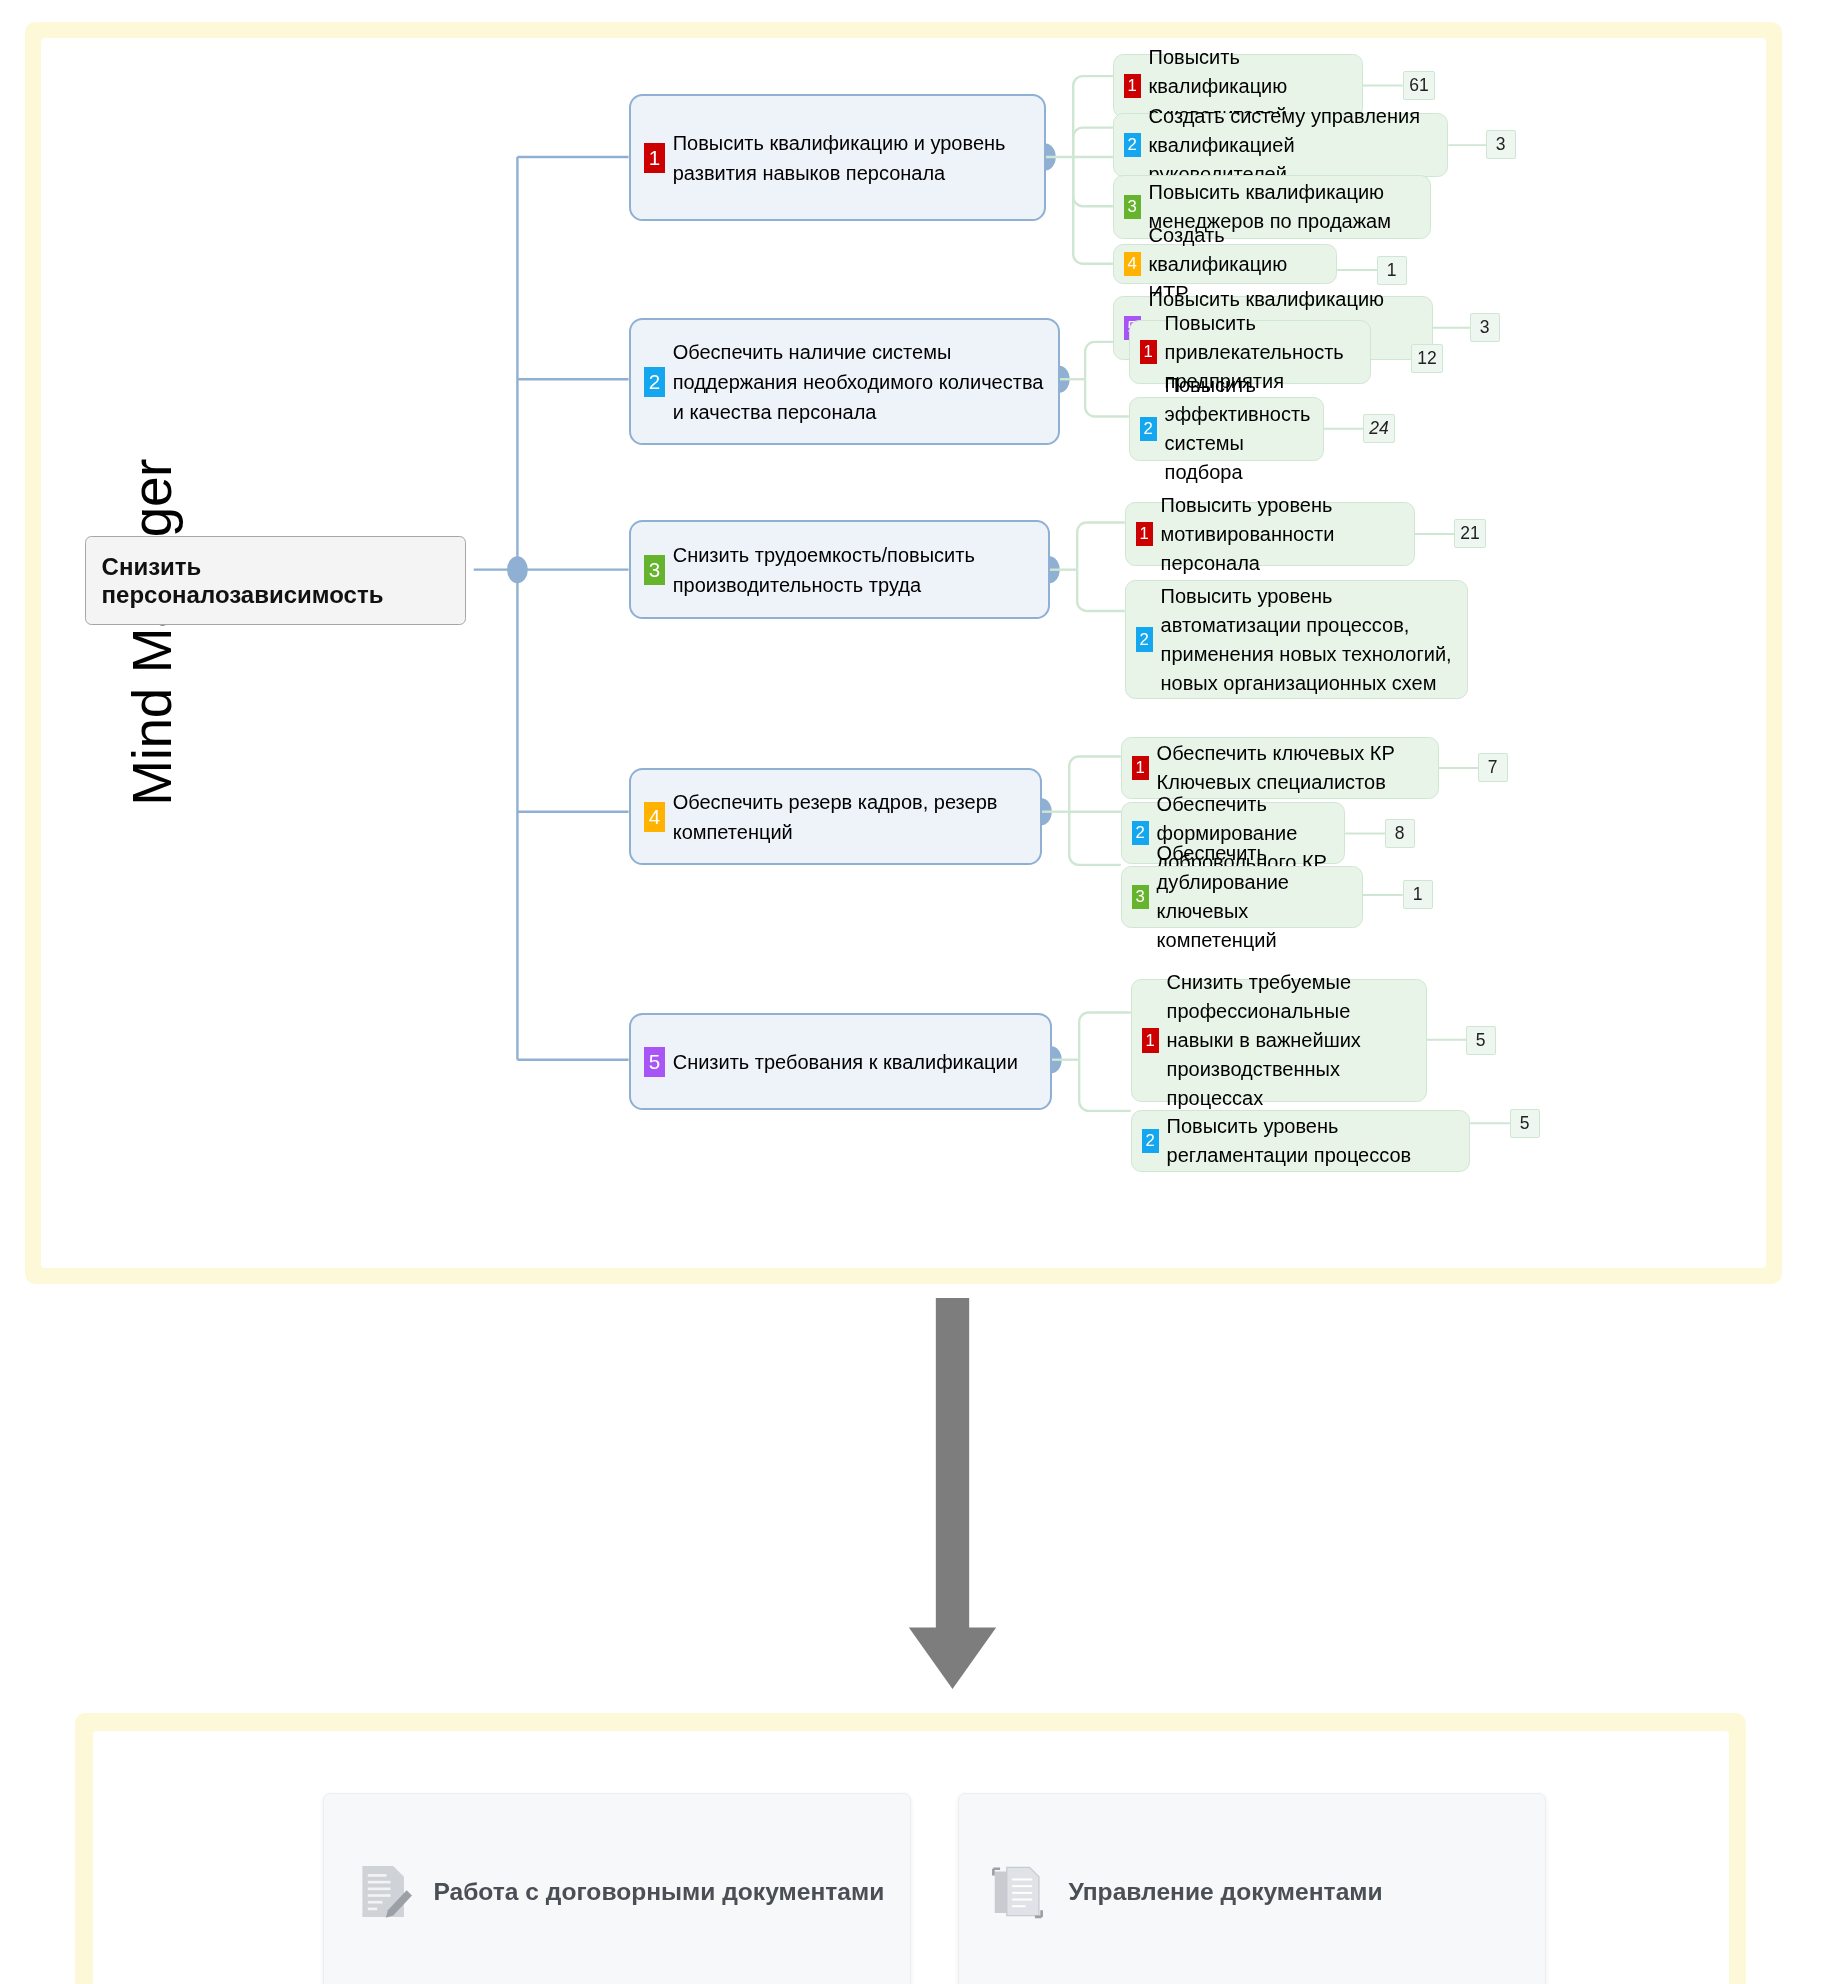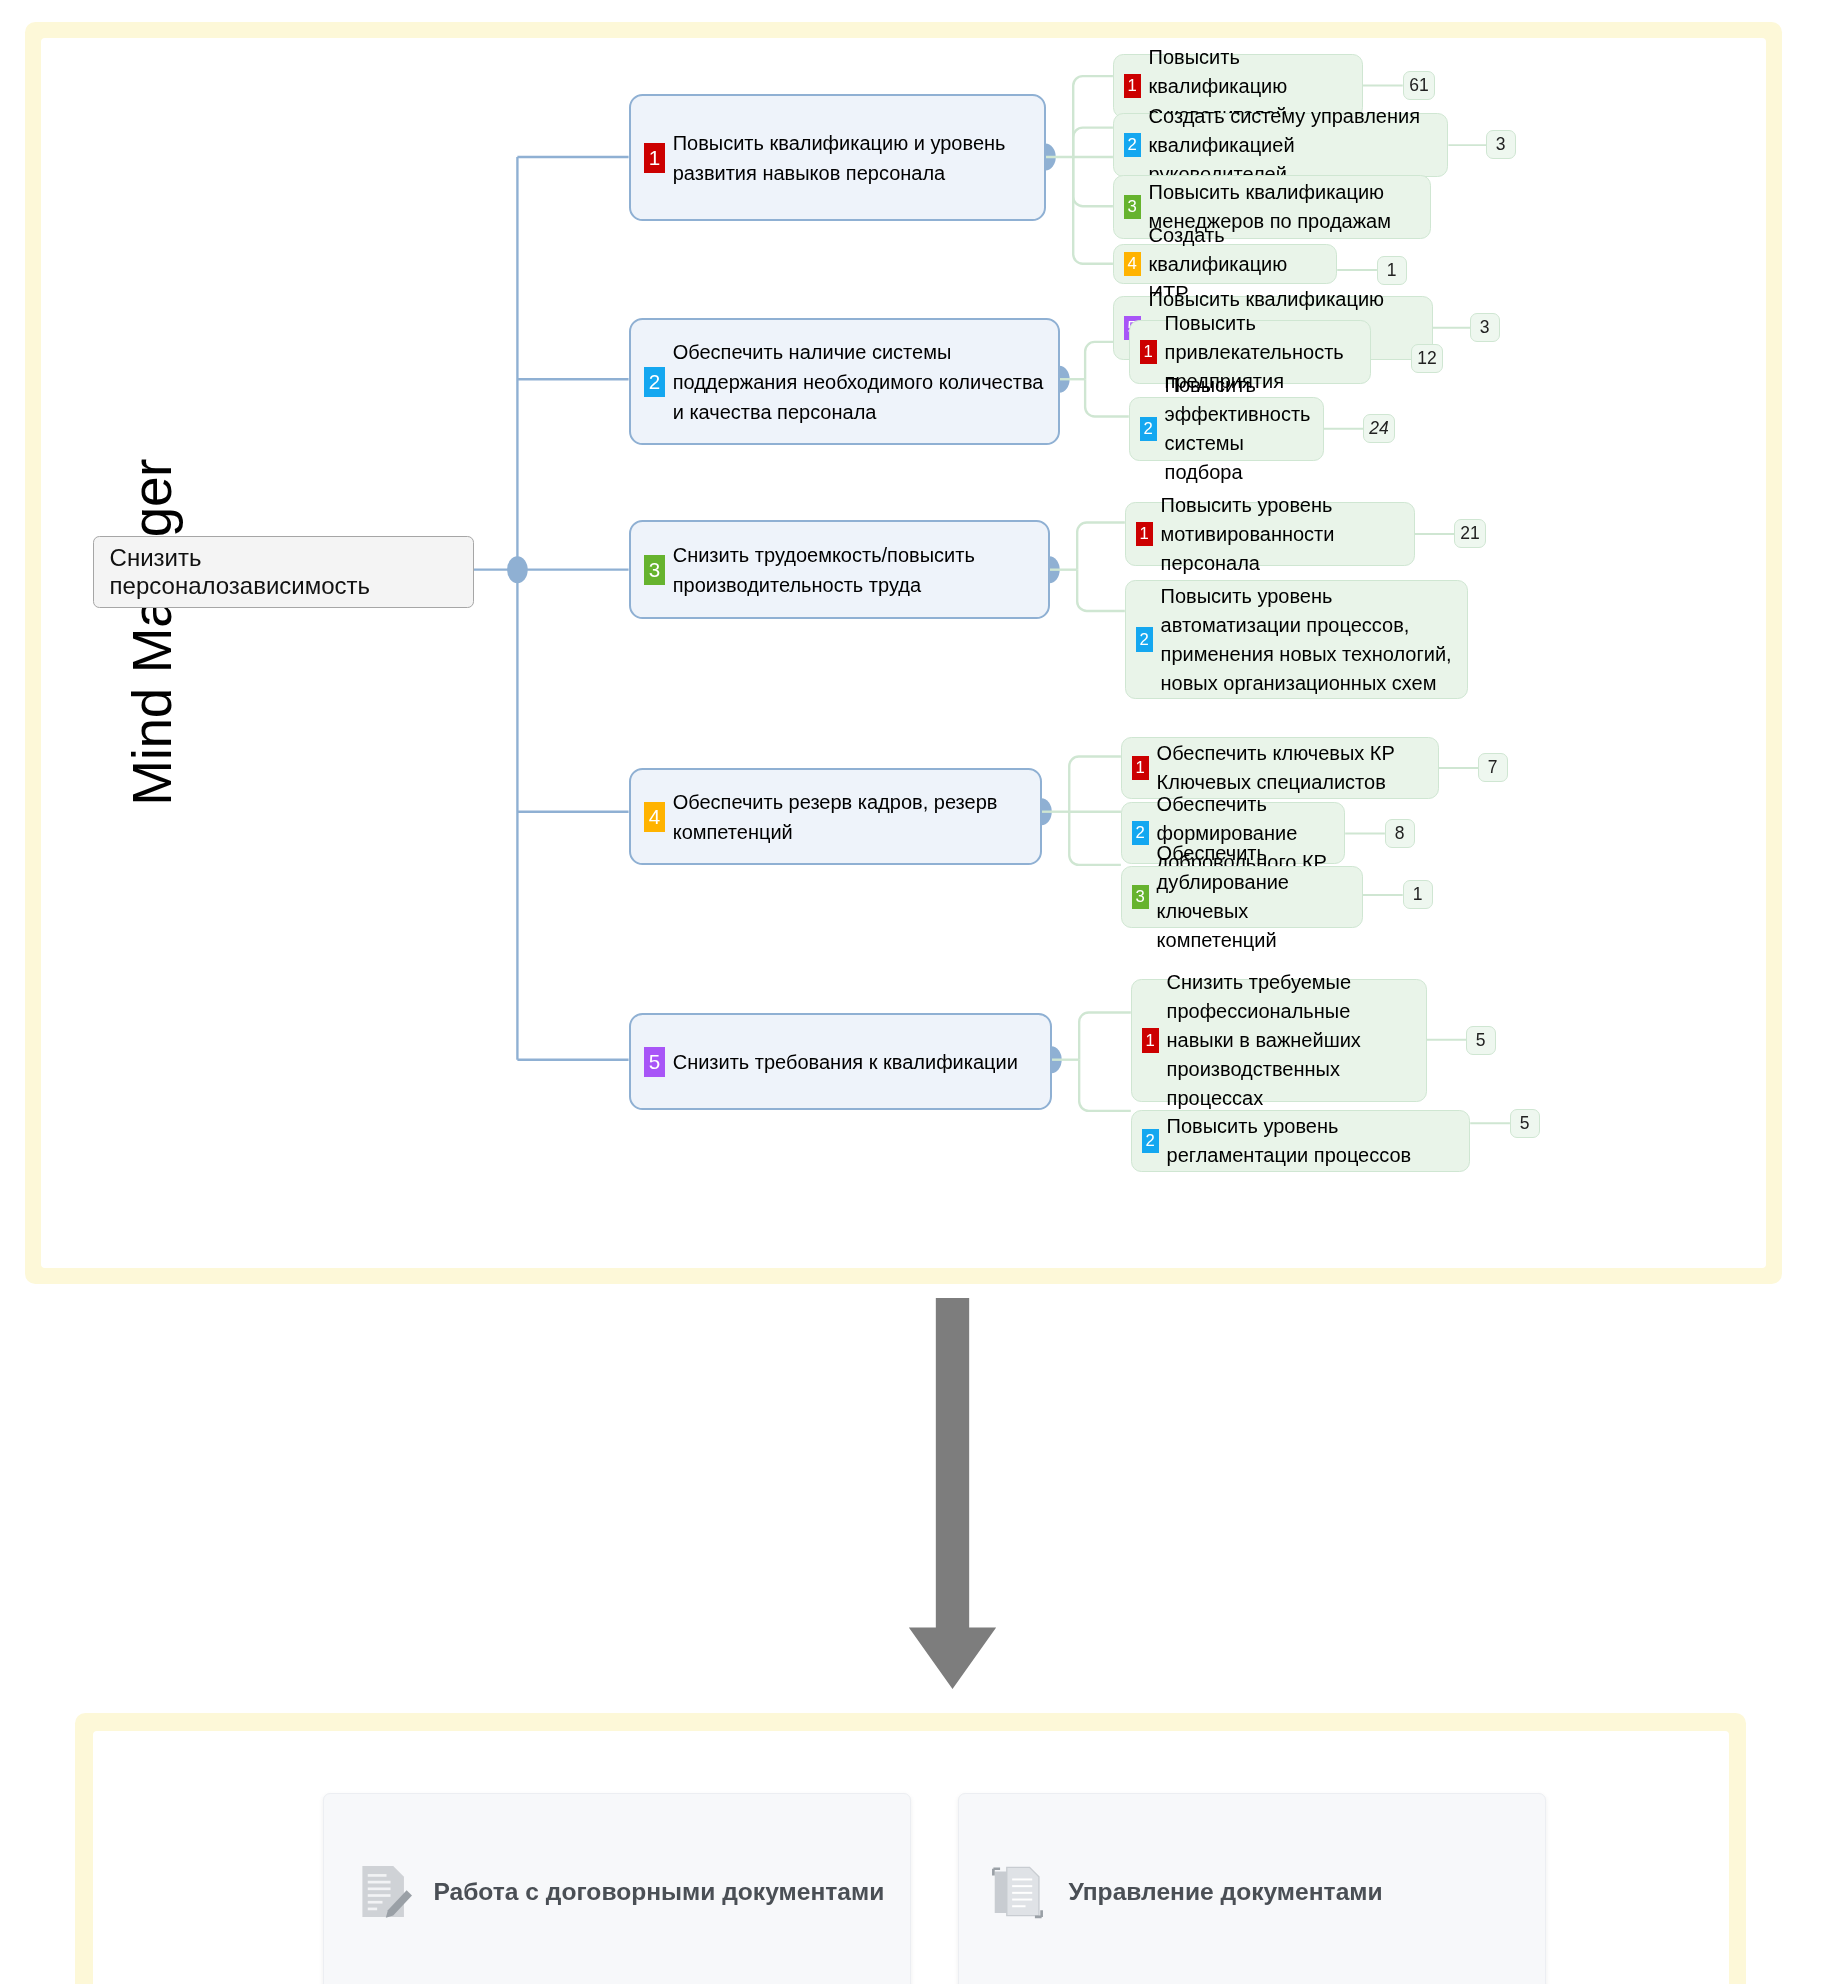--- a/index.html
+++ b/index.html
@@ -78,21 +78,21 @@
     margin-right:8px;
   }
   .branch-node .num-badge{width:20.6px;height:30px;font-size:20.6px;}
   .leaf-node .num-badge{width:16.7px;height:24.6px;font-size:16.7px;}
   .branch-node .node-text{font-size:20px;line-height:1.5;color:#000;}
   .leaf-node .node-text{font-size:20px;line-height:1.45;color:#000;}
   .count-badge{
     position:absolute;
     background:#eef7ef;
     border:1.6px solid #cfe6d2;
-    border-radius:7px;
+    border-radius:2px;
     display:flex;align-items:center;justify-content:center;
     font-size:17.5px;color:#222;
     height:29px;min-width:30px;
     padding:0 5.6px;
     box-sizing:border-box;
   }
   #mm-lines{position:absolute;left:0;top:0;width:100%;height:100%;pointer-events:none;}
 
   
   #flow-arrow{position:absolute;left:889px;top:1298px;width:127px;height:397px;}
@@ -196,21 +196,21 @@
         <path d="M3230,985 H3330"></path>
         <path d="M3460,1250 H3560"></path>
         <path d="M3520,1840 H3620"></path>
         <path d="M3285,2005 H3385"></path>
         <path d="M3330,2160 H3430"></path>
         <path d="M3490,2525 H3590"></path>
         <path d="M3600,2735 H3700"></path>
       </g>
     </svg>
 
-    <div class="node root-node" id="root-node" style="left:52px;top:498px;width:381px;height:72px;">
+    <div class="node root-node" id="root-node" style="left:44px;top:498px;width:381px;height:89px;font-weight:bold;">
       <span class="node-text">Снизить персоналозависимость</span>
     </div>
 
     <div class="node branch-node" style="left:588px;top:56px;width:417px;height:127px;">
       <span class="num-badge" style="background:#cc0000;">1</span>
       <span class="node-text">Повысить квалификацию и уровень развития навыков персонала</span>
     </div>
 
     <div class="node leaf-node" style="left:1072px;top:16px;width:250px;height:64px;">
       <span class="num-badge" style="background:#cc0000;">1</span>

